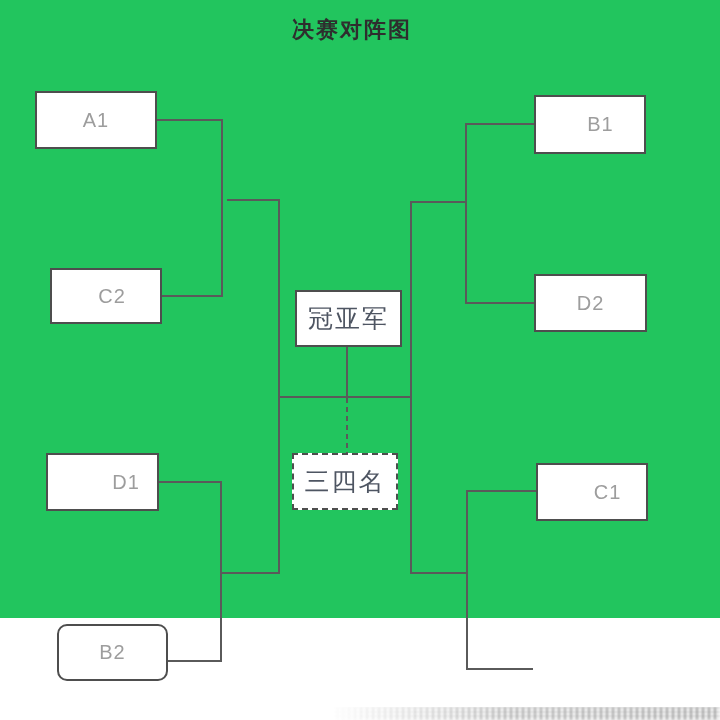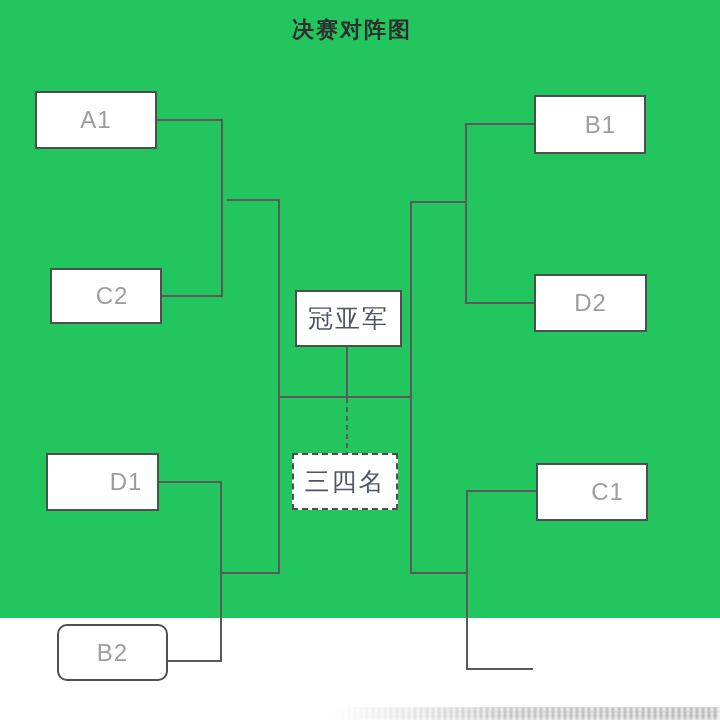--- a/index.html
+++ b/index.html
@@ -21,21 +21,21 @@
   }
   svg.connectors path.dashed{stroke-dasharray:5 4;}
 
   .box{
     position:absolute;box-sizing:border-box;
     border:2px solid var(--box-border-color,#4e4e4e);
     background:#ffffff;
     display:flex;align-items:center;justify-content:center;
   }
   .team{
-    font-size:24px;letter-spacing:1px;
+    font-size:20px;letter-spacing:1px;
     color:var(--team-text-color,#9d9d9d);
   }
   .center-label{
     font-size:25px;letter-spacing:2px;font-weight:500;
     color:var(--center-text-color,#4e5562);
   }
   .third{border-style:dashed;}
 
   .artifact{
     position:absolute;top:707px;left:330px;width:390px;height:13px;

